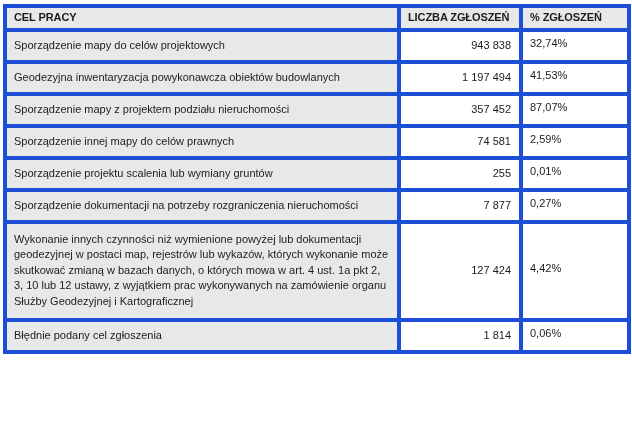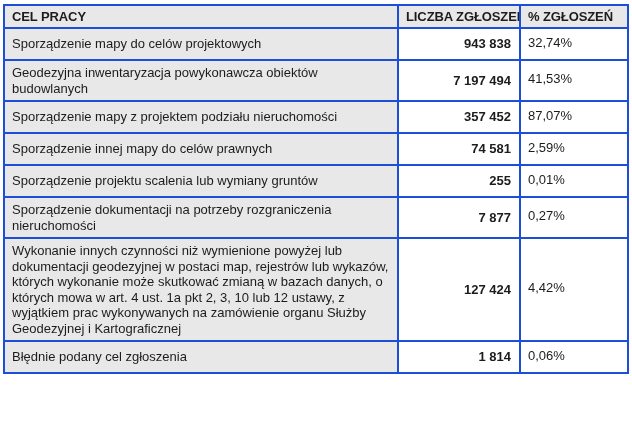--- a/index.html
+++ b/index.html
@@ -22,22 +22,22 @@
     border-collapse: collapse;
     table-layout: fixed;
     border: 2px solid #000000;
     background: #ffffff;
   }
   col.c-cel { width: 394px; }
   col.c-num { width: 122px; }
   col.c-pct { width: 108px; }
 
   th, td {
-    border: 2px solid #1d4ed8;
-    font-size: 13px;
+    border: 4px solid #1d4ed8;
+    font-size: 11px;
     line-height: 15.5px;
     vertical-align: middle;
   }
   thead tr { height: 23px; }
   thead th {
     background: #e8e8e8;
     font-weight: bold;
     text-align: left;
     padding: 2px 6px 2px 7px;
     letter-spacing: -0.1px;
@@ -50,21 +50,20 @@
   td.cel {
     background: #e8e8e8;
     text-align: left;
     padding: 4px 8px 4px 7px;
   }
   td.num {
     background: #ffffff;
     text-align: right;
     padding: 4px 8px 4px 4px;
     white-space: nowrap;
-    font-weight: bold;
   }
   td.pct {
     background: #ffffff;
     text-align: left;
     padding: 1px 4px 4px 7px;
     white-space: nowrap;
   }
 </style>
 </head>
 <body>
@@ -84,21 +83,21 @@
       </tr>
     </thead>
     <tbody>
       <tr>
         <td class="cel">Sporządzenie mapy do celów projektowych</td>
         <td class="num">943 838</td>
         <td class="pct">32,74%</td>
       </tr>
       <tr>
         <td class="cel">Geodezyjna inwentaryzacja powykonawcza obiektów budowlanych</td>
-        <td class="num">7 197 494</td>
+        <td class="num">1 197 494</td>
         <td class="pct">41,53%</td>
       </tr>
       <tr>
         <td class="cel">Sporządzenie mapy z projektem podziału nieruchomości</td>
         <td class="num">357 452</td>
         <td class="pct">87,07%</td>
       </tr>
       <tr>
         <td class="cel">Sporządzenie innej mapy do celów prawnych</td>
         <td class="num">74 581</td>

